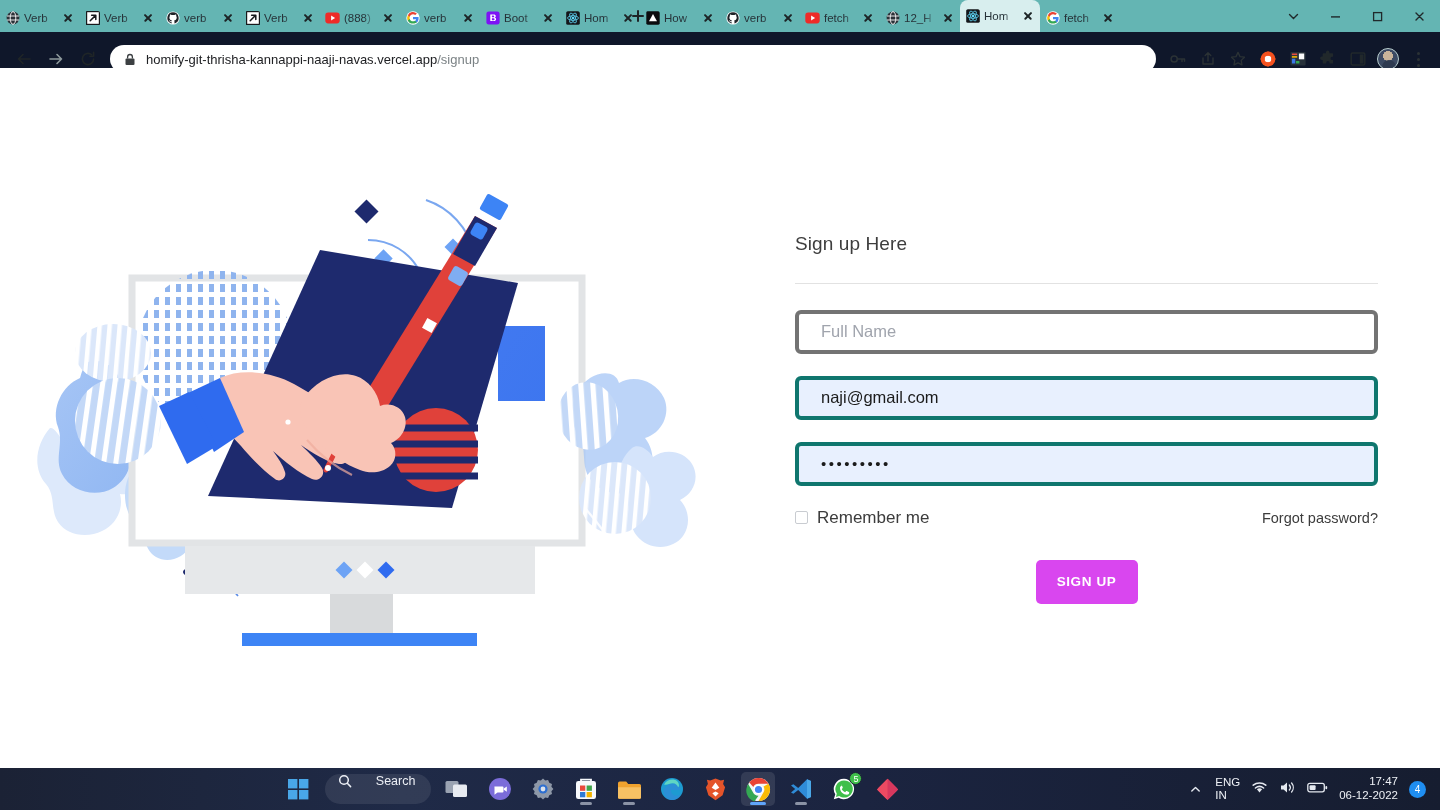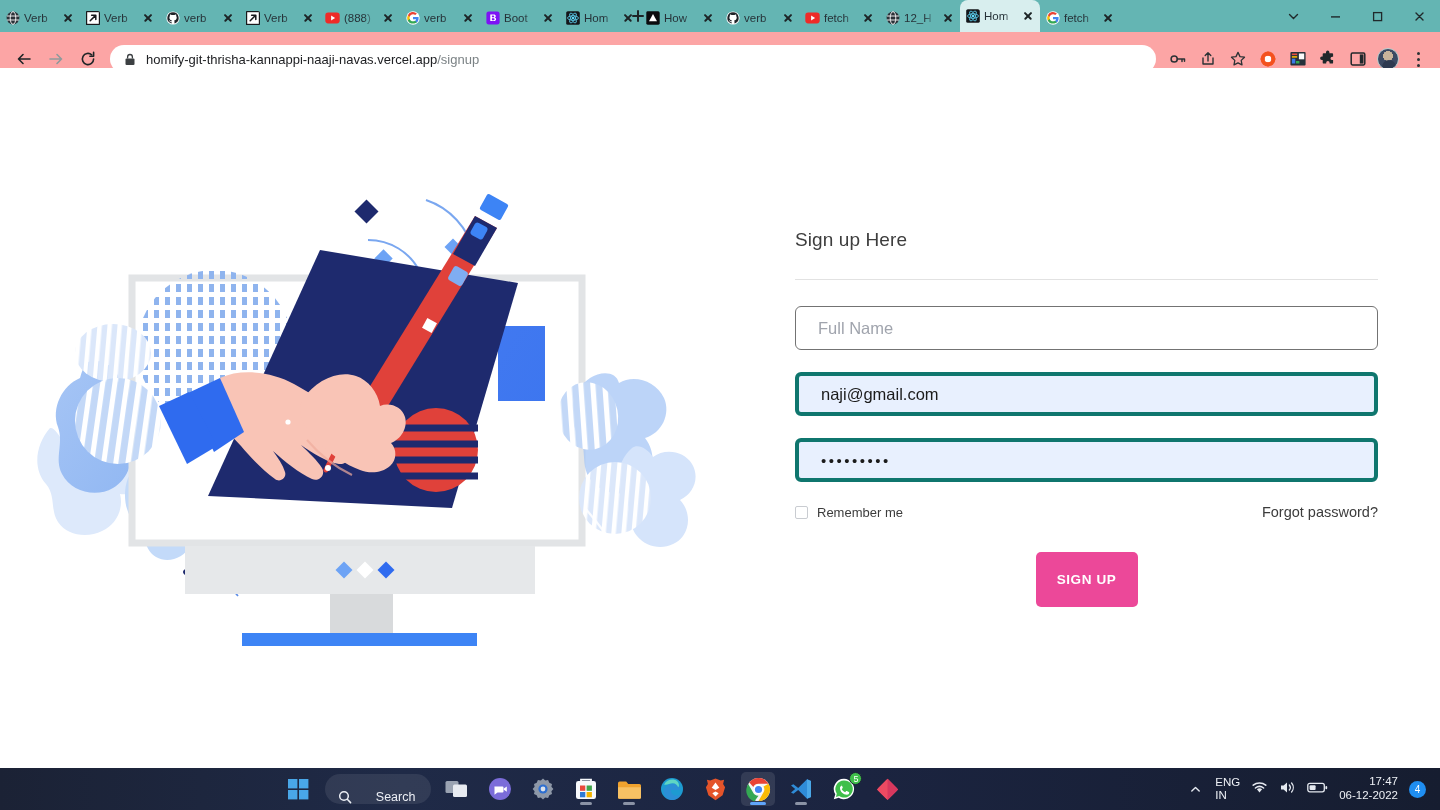--- a/index.html
+++ b/index.html
@@ -55,21 +55,21 @@
     content:""; position:absolute; background:#1d2426; border-radius:1px;
   }
   .newtab::before { left: 8px; top: 13.2px; width: 12px; height: 1.8px; }
   .newtab::after  { left: 13.1px; top: 8px; width: 1.8px; height: 12px; }
 
   .wincontrols { display: flex; align-items: center; height: 32px; flex: 0 0 auto; }
   .wc { width: 42px; height: 32px; display:flex; align-items:center; justify-content:center; }
   .wc svg { display:block; }
 
   .toolbar {
-    height: 54px; background: #fca5a5;
+    height: 54px; background: #0f172a;
     display: flex; align-items: center; gap: 0; padding: 0 8px;
   }
   .navbtn { width: 32px; height: 32px; display:flex; align-items:center; justify-content:center; }
   .navbtn svg { display:block; }
   .omnibox {
     flex: 1; height: 28px; background: #fff; border-radius: 14px;
     display: flex; align-items: center; padding: 0 12px; margin: 0 8px 0 6px;
     min-width: 0;
   }
   .omni-lock { width: 16px; flex:0 0 16px; display:flex; align-items:center; justify-content:center; margin-right: 8px; }
@@ -104,37 +104,37 @@
   .illus { position: absolute; left: 20px; top: 110px; width: 760px; height: 470px; }
 
   
   .form-wrap { width: 583px; }
   .form-title { font-size: 19px; color: #3d3d3d; font-weight: 400; margin-bottom: 28px; letter-spacing: .1px; }
   .divider { height: 1px; background: #e2e2e2; margin-bottom: 26px; }
   .field {
     height: 44px; border-radius: 6px; display: flex; align-items: center;
     padding: 0 22px; font-size: 16.5px; margin-bottom: 22px;
   }
-  .field.empty { background: #fff; border: 1px solid #737373; color: #a0a4ad; }
+  .field.empty { background: #fff; border: 4px solid #737373; color: #a0a4ad; }
   .field.filled { background: #e8f0fe; border: 4px solid #0f766e; color: #1b1b1b; }
   .field.filled.pw { letter-spacing: 2.5px; font-size: 15px; }
   .row-opts {
     display: flex; align-items: center; justify-content: space-between;
     margin-top: 4px; margin-bottom: 32px;
   }
   .remember { display: flex; align-items: center; gap: 9px; }
   .cbox {
     width: 13px; height: 13px; border: 1px solid #c9ccd1; border-radius: 2px; background: #fff;
   }
-  .remember-lbl { font-size: 13px; color: #3c3c3c; text-align: center; }
+  .remember-lbl { font-size: 17px; color: #3c3c3c; text-align: center; }
   .forgot { font-size: 14.5px; color: #3c3c3c; text-decoration: none; }
   .btn-row { display: flex; justify-content: center; }
   .signup-btn {
-    background: #ec4899; color: #fff; border: none; border-radius: 5px;
-    width: 102px; height: 55px; font-size: 13.5px; font-weight: bold;
+    background: #d946ef; color: #fff; border: none; border-radius: 5px;
+    width: 102px; height: 44px; font-size: 13.5px; font-weight: bold;
     letter-spacing: .6px; cursor: pointer; font-family: "Liberation Sans", sans-serif;
   }
 
   
   .taskbar {
     position: absolute; left: 0; top: 768px; width: 1440px; height: 42px;
     background: linear-gradient(90deg,#1b2235 0%, #1f2a47 28%, #1b2440 60%, #161d30 100%);
     display: flex; align-items: center;
   }
   .tb-weather { display: flex; align-items: center; gap: 9px; padding-left: 22px; width: 420px; }
@@ -145,21 +145,21 @@
   .tb-app { width: 34px; height: 34px; display:flex; align-items:center; justify-content:center; position: relative; border-radius:5px; }
   .tb-app.active { background: rgba(255,255,255,.10); }
   .tb-app .underline { position:absolute; bottom:1px; left:50%; transform:translateX(-50%); width:16px; height:3px; border-radius:2px; background:#60a5fa; }
   .tb-app .underline.dim { background:#8b93a5; width:12px; }
   .tb-badge {
     position:absolute; top:0px; right:-1px; min-width:13px; height:13px; border-radius:7px;
     background:#3fbf4a; color:#fff; font-size:9px; display:flex; align-items:center; justify-content:center; padding:0 3px;
     border:1px solid #1b2235;
   }
   .tb-search {
-    display:flex; align-items:flex-end; gap:24px; height:30px; padding: 0 16px 0 13px;
+    display:flex; align-items:flex-start; gap:24px; height:30px; padding: 0 16px 0 13px;
     border-radius: 16px; background: rgba(255,255,255,.085);
   }
   .tb-search span { font-size: 12.5px; color:#eceff5; }
   .tb-tray { display:flex; align-items:center; gap:11px; padding-right: 14px; }
   .tray-lang { text-align:left; line-height:1.12; }
   .tray-lang div { font-size: 11.5px; color:#eef1f6; }
   .tray-clock { text-align:right; line-height:1.2; }
   .tray-clock div { font-size: 11.5px; color:#eef1f6; }
   .tray-badge {
     width:17px; height:17px; border-radius:50%; background:#1f8ef1; color:#fff;

